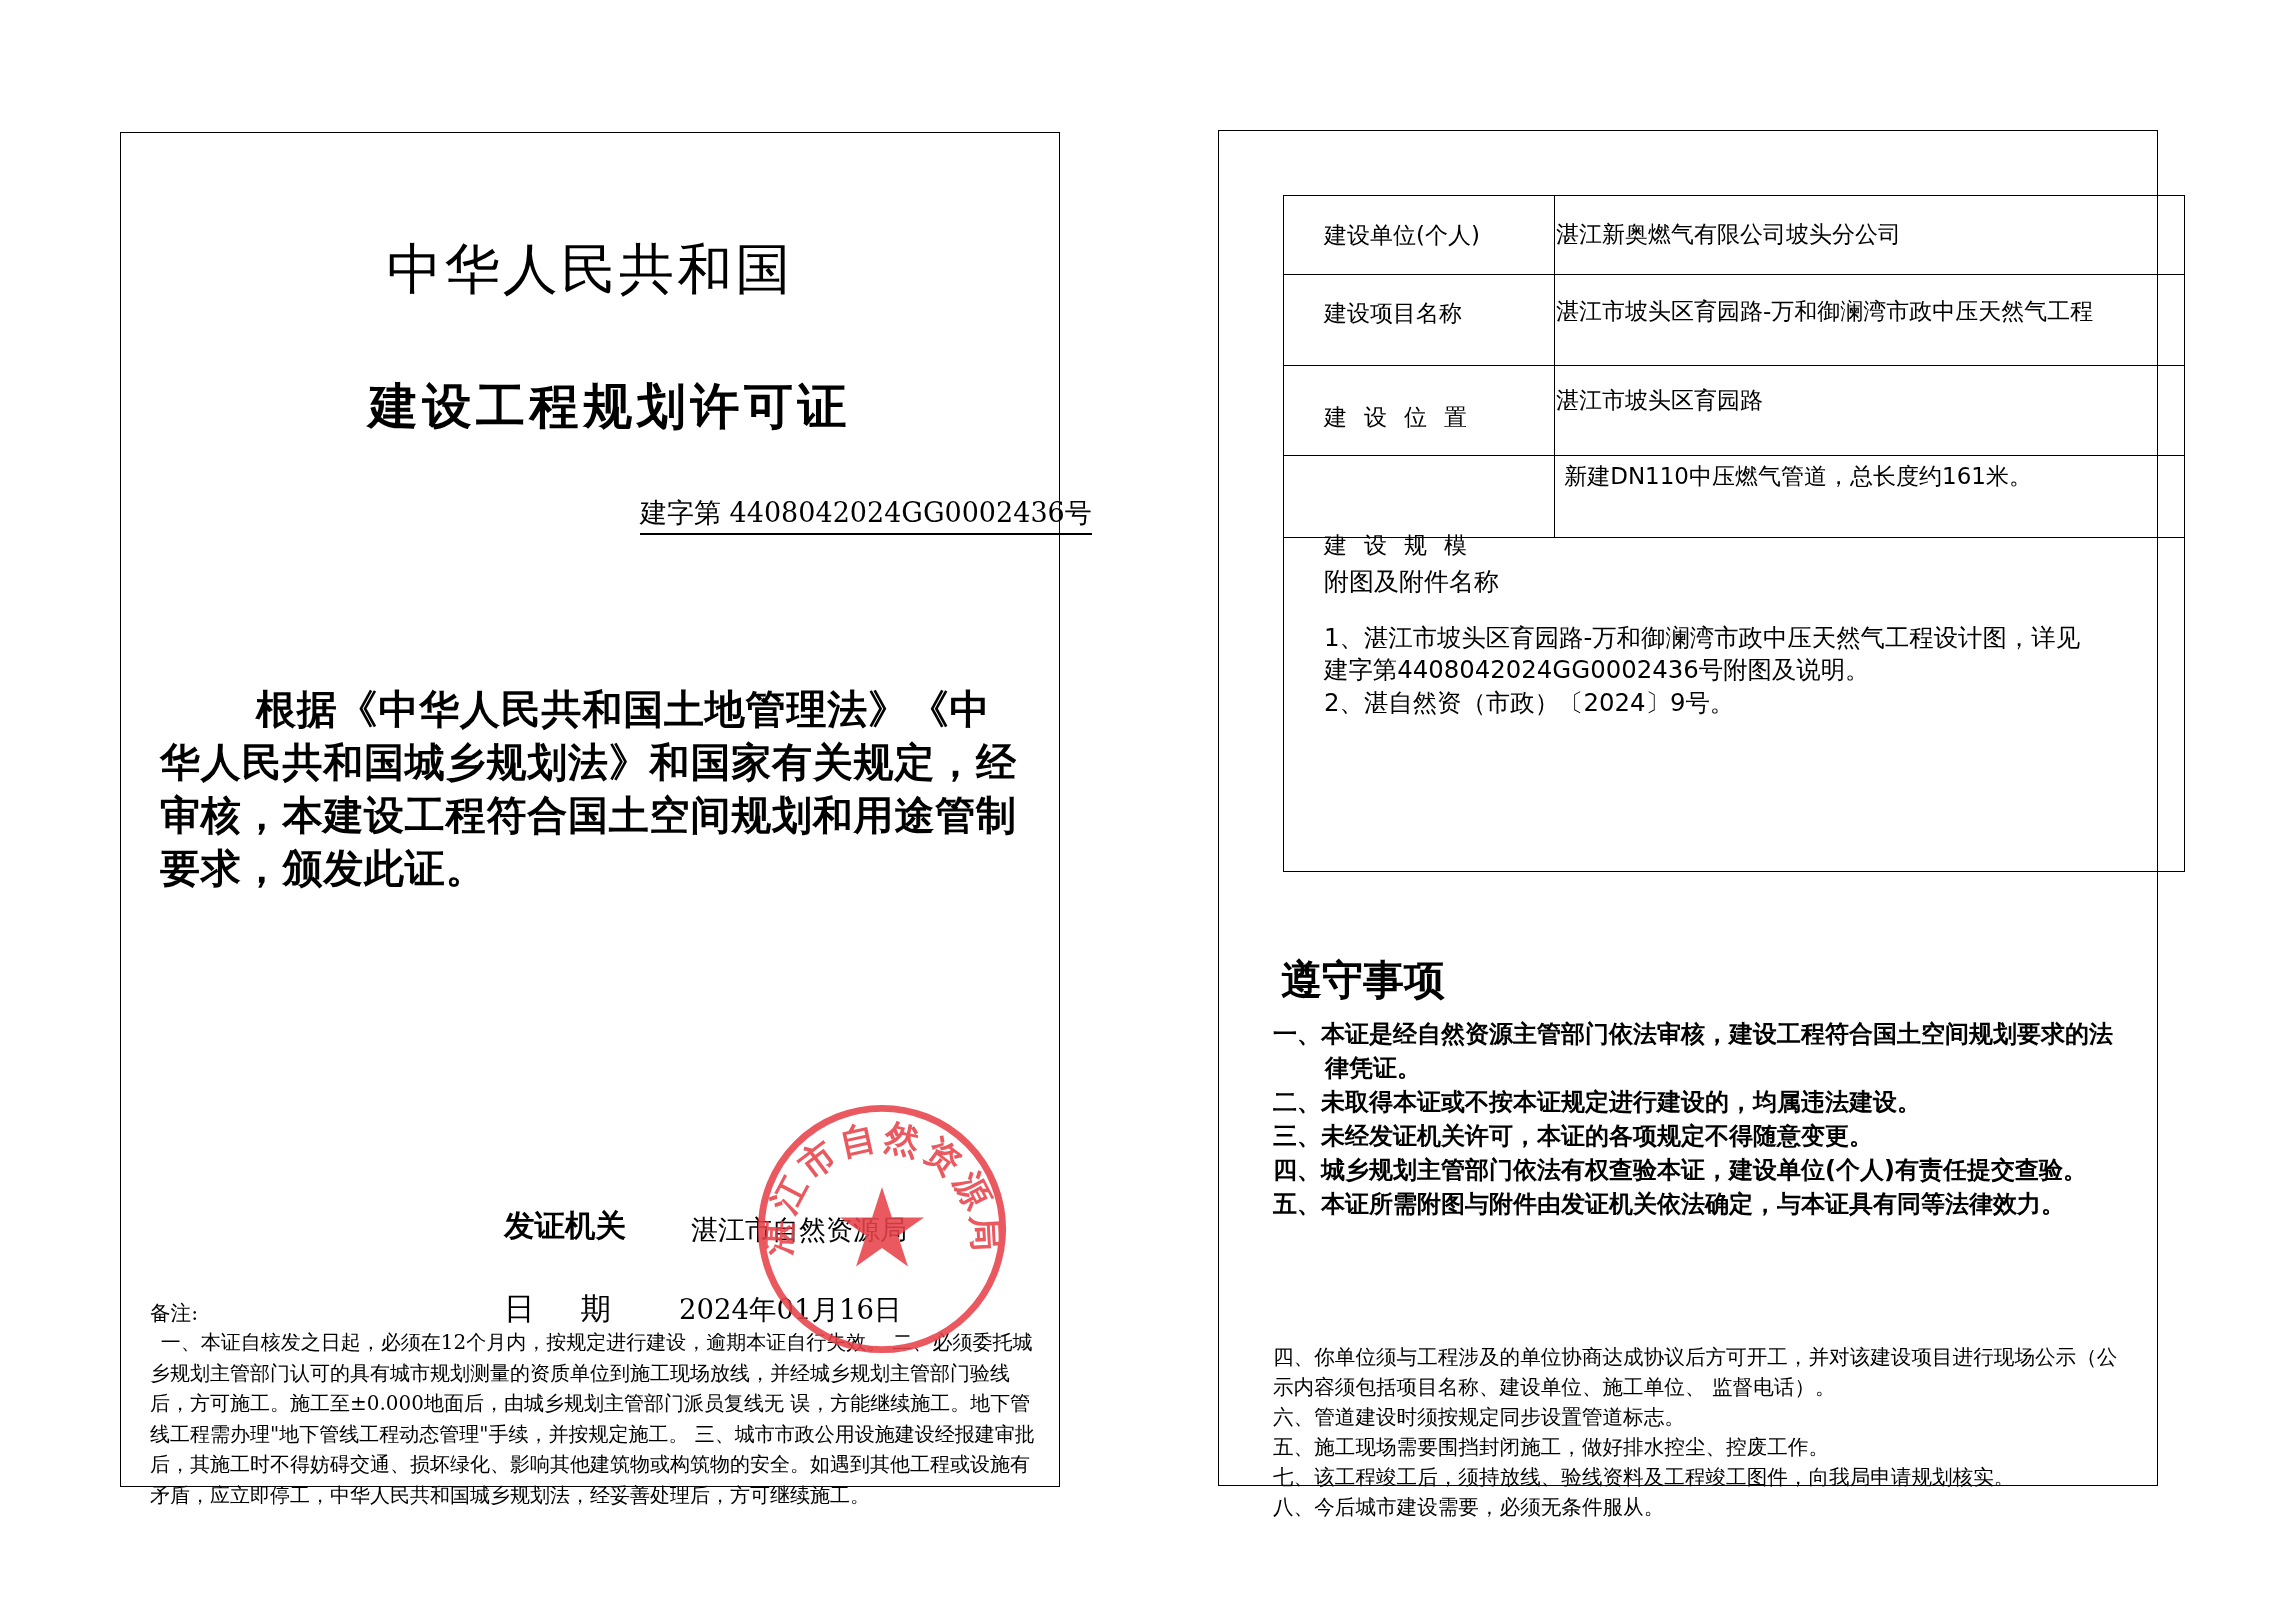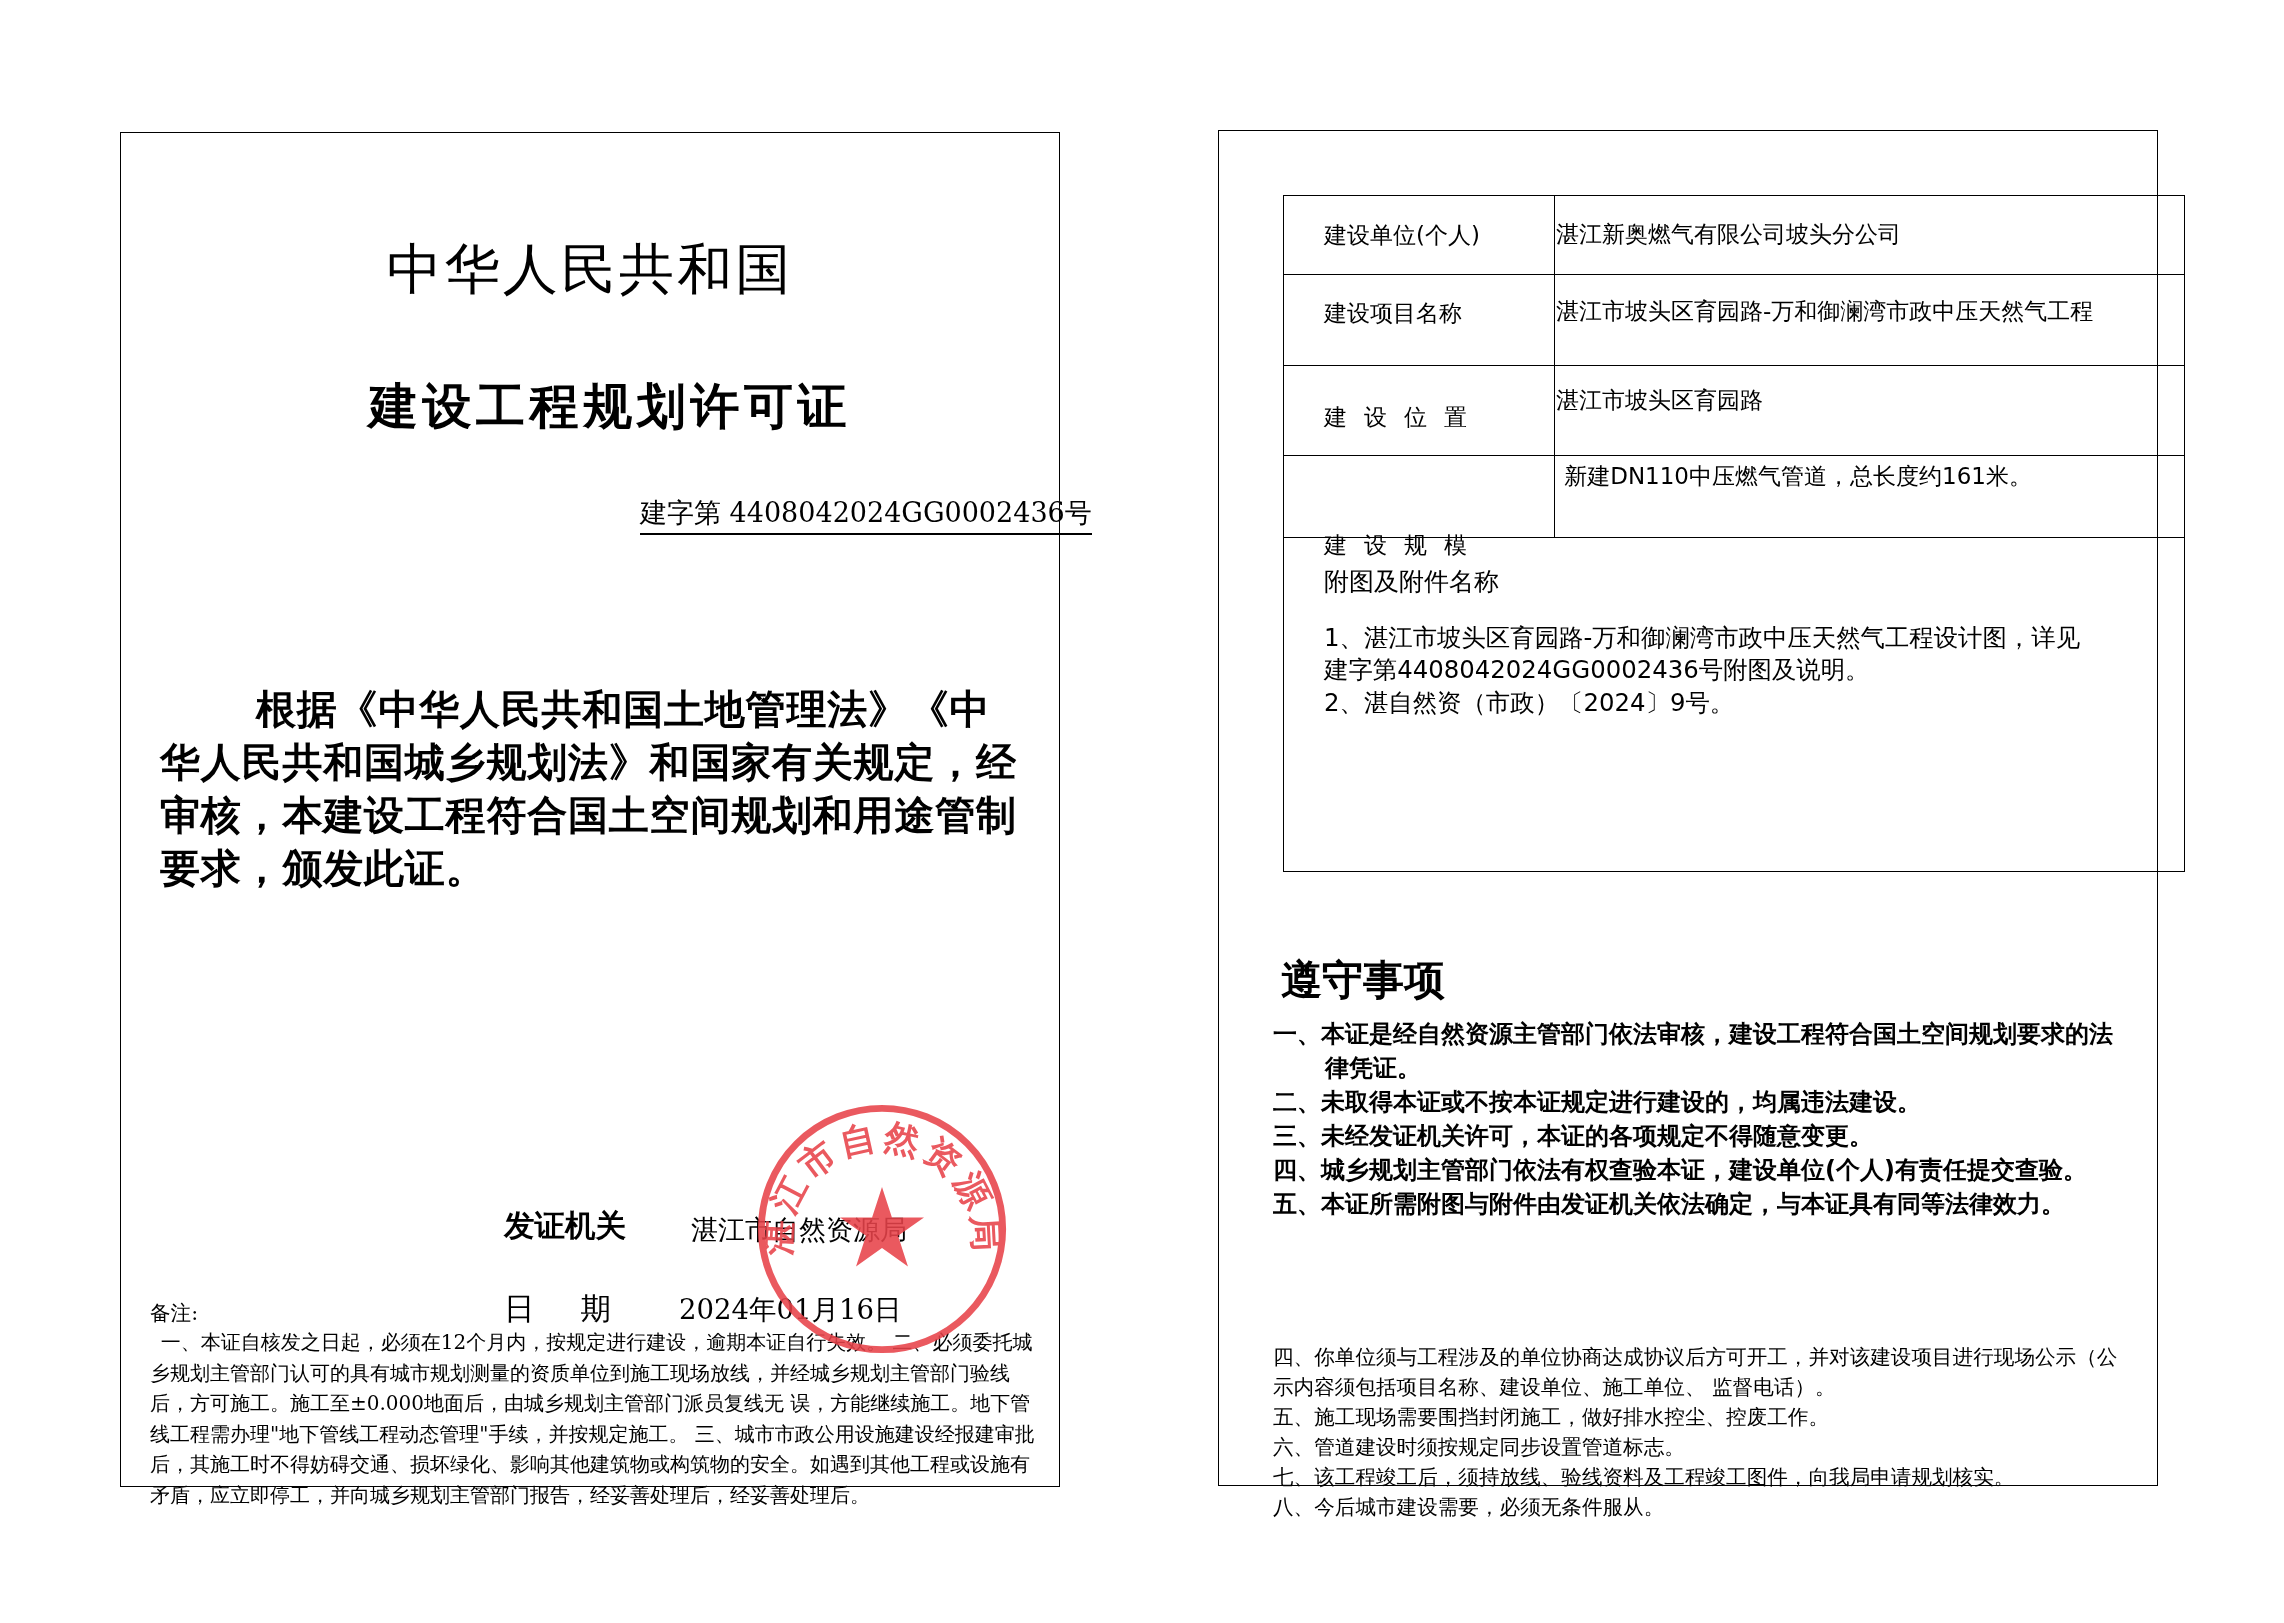--- a/index.html
+++ b/index.html
@@ -50,21 +50,21 @@
 <div class="abs sans country-title">中华人民共和国</div>
 <div class="abs sans cert-title">建设工程规划许可证</div>
 <div class="abs serif cert-no">建字第 4408042024GG0002436号</div>
 <div class="abs sans body-para">根据《中华人民共和国土地管理法》《中华人民共和国城乡规划法》和国家有关规定，经审核，本建设工程符合国土空间规划和用途管制要求，颁发此证。</div>
 
 <div class="abs sans issuer-label">发证机关</div>
 <div class="abs serif issuer-value">湛江市自然资源局</div>
 <div class="abs serif date-label">日期</div>
 <div class="abs serif date-value">2024年01月16日</div>
 <div class="abs serif remark-label">备注:</div>
-<div class="abs serif remark-text">一、本证自核发之日起，必须在12个月内，按规定进行建设，逾期本证自行失效。 二、必须委托城乡规划主管部门认可的具有城市规划测量的资质单位到施工现场放线，并经城乡规划主管部门验线后，方可施工。施工至±0.000地面后，由城乡规划主管部门派员复线无 误，方能继续施工。地下管线工程需办理"地下管线工程动态管理"手续，并按规定施工。 三、城市市政公用设施建设经报建审批后，其施工时不得妨碍交通、损坏绿化、影响其他建筑物或构筑物的安全。如遇到其他工程或设施有矛盾，应立即停工，并向城乡规划主管部门报告，经妥善处理后，经妥善处理后。</div>
+<div class="abs serif remark-text">一、本证自核发之日起，必须在12个月内，按规定进行建设，逾期本证自行失效。 二、必须委托城乡规划主管部门认可的具有城市规划测量的资质单位到施工现场放线，并经城乡规划主管部门验线后，方可施工。施工至±0.000地面后，由城乡规划主管部门派员复线无 误，方能继续施工。地下管线工程需办理"地下管线工程动态管理"手续，并按规定施工。 三、城市市政公用设施建设经报建审批后，其施工时不得妨碍交通、损坏绿化、影响其他建筑物或构筑物的安全。如遇到其他工程或设施有矛盾，应立即停工，中华人民共和国城乡规划法，经妥善处理后，方可继续施工。</div>
 
 <svg class="abs stamp" viewBox="0 0 330 330">
   <defs>
     <path id="ringPath" d="M 58 235 A 120 120 0 1 1 272 235"></path>
   </defs>
   <circle cx="165" cy="165" r="158" fill="none" stroke="#e8434a" stroke-width="9"></circle>
   <text font-family="DejaVu Sans, sans-serif" font-size="46" fill="#e8434a" font-weight="700" letter-spacing="6">
     <textPath href="#ringPath" startOffset="50%" text-anchor="middle">湛江市自然资源局</textPath>
   </text>
   <polygon points="165,110 178,150 220,150 186,174 199,214 165,190 131,214 144,174 110,150 152,150" fill="#e8434a"></polygon>
@@ -100,18 +100,18 @@
 <div class="abs sans notice-bold" style="top:1017px;">
   <span class="hang">一、本证是经自然资源主管部门依法审核，建设工程符合国土空间规划要求的法律凭证。</span>
   <span class="hang">二、未取得本证或不按本证规定进行建设的，均属违法建设。</span>
   <span class="hang">三、未经发证机关许可，本证的各项规定不得随意变更。</span>
   <span class="hang">四、城乡规划主管部门依法有权查验本证，建设单位(个人)有责任提交查验。</span>
   <span class="hang">五、本证所需附图与附件由发证机关依法确定，与本证具有同等法律效力。</span>
 </div>
 
 <div class="abs serif notice-plain" style="top:1342px;">
   <div>四、你单位须与工程涉及的单位协商达成协议后方可开工，并对该建设项目进行现场公示（公示内容须包括项目名称、建设单位、施工单位、  监督电话）。</div>
+  <div>六、管道建设时须按规定同步设置管道标志。</div>
   <div>五、施工现场需要围挡封闭施工，做好排水控尘、控废工作。</div>
-  <div>六、管道建设时须按规定同步设置管道标志。</div>
   <div>七、该工程竣工后，须持放线、验线资料及工程竣工图件，向我局申请规划核实。</div>
   <div>八、今后城市建设需要，必须无条件服从。</div>
 </div>
 
 
 </body></html>

